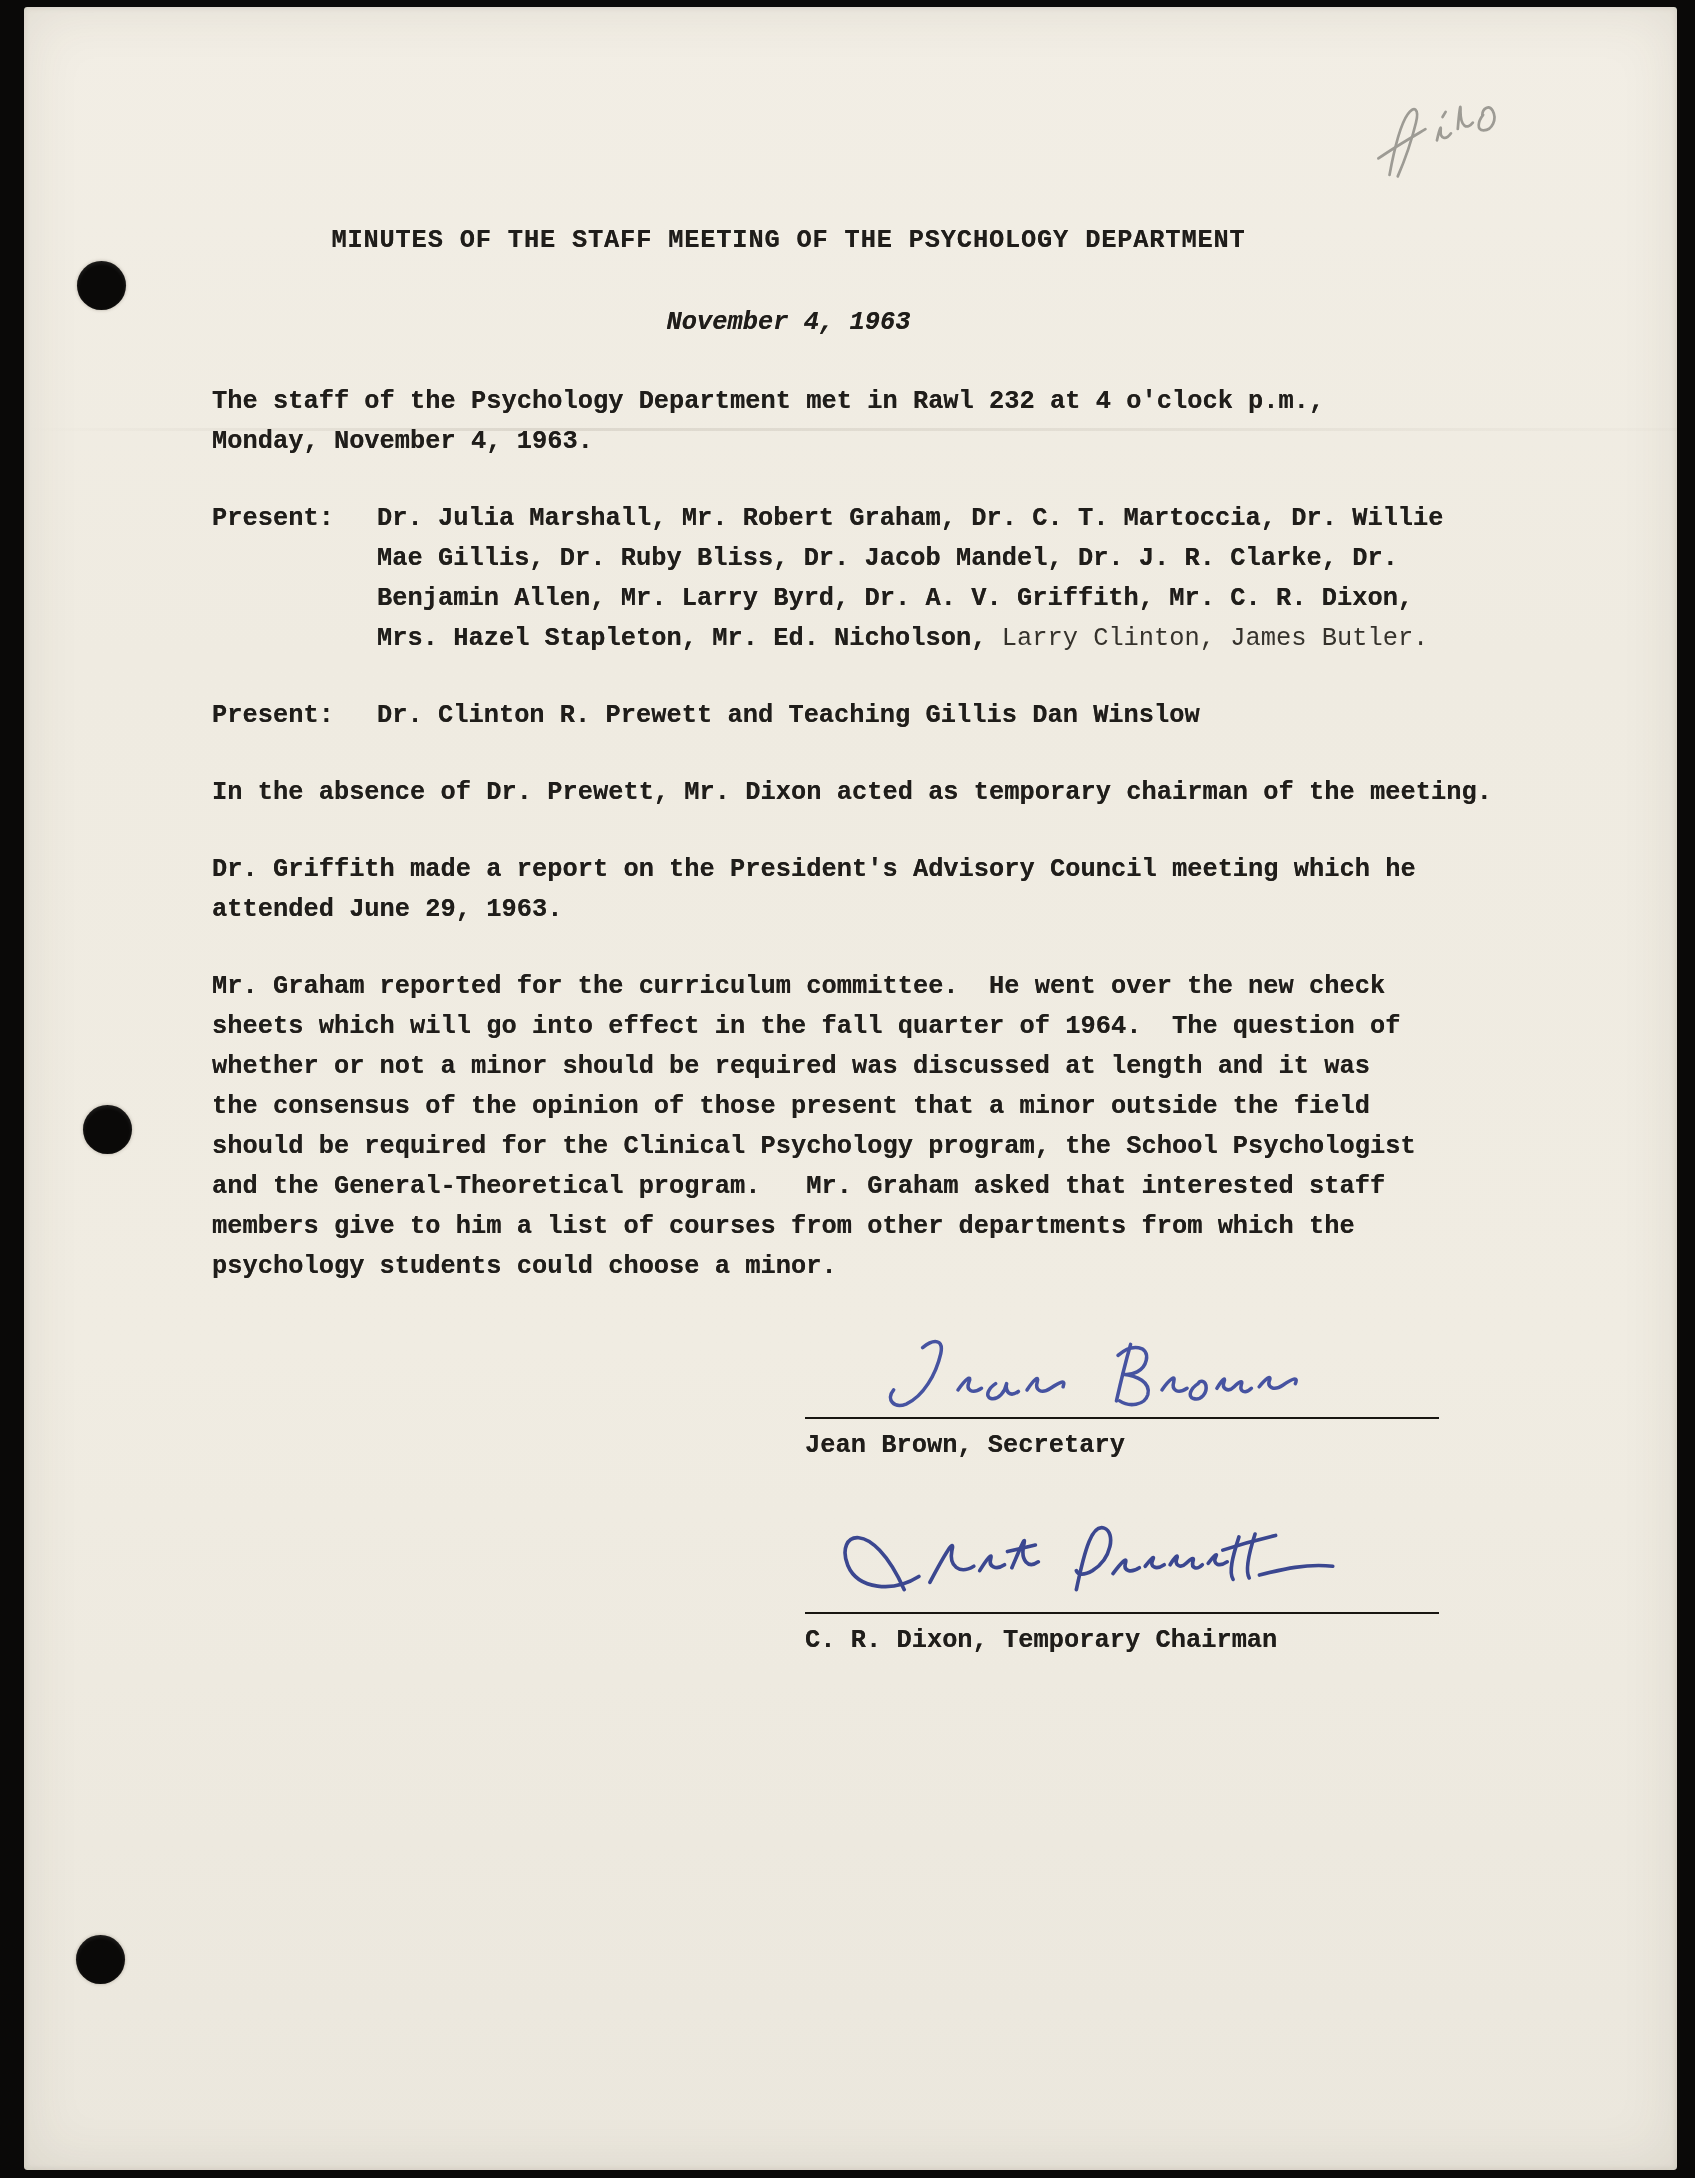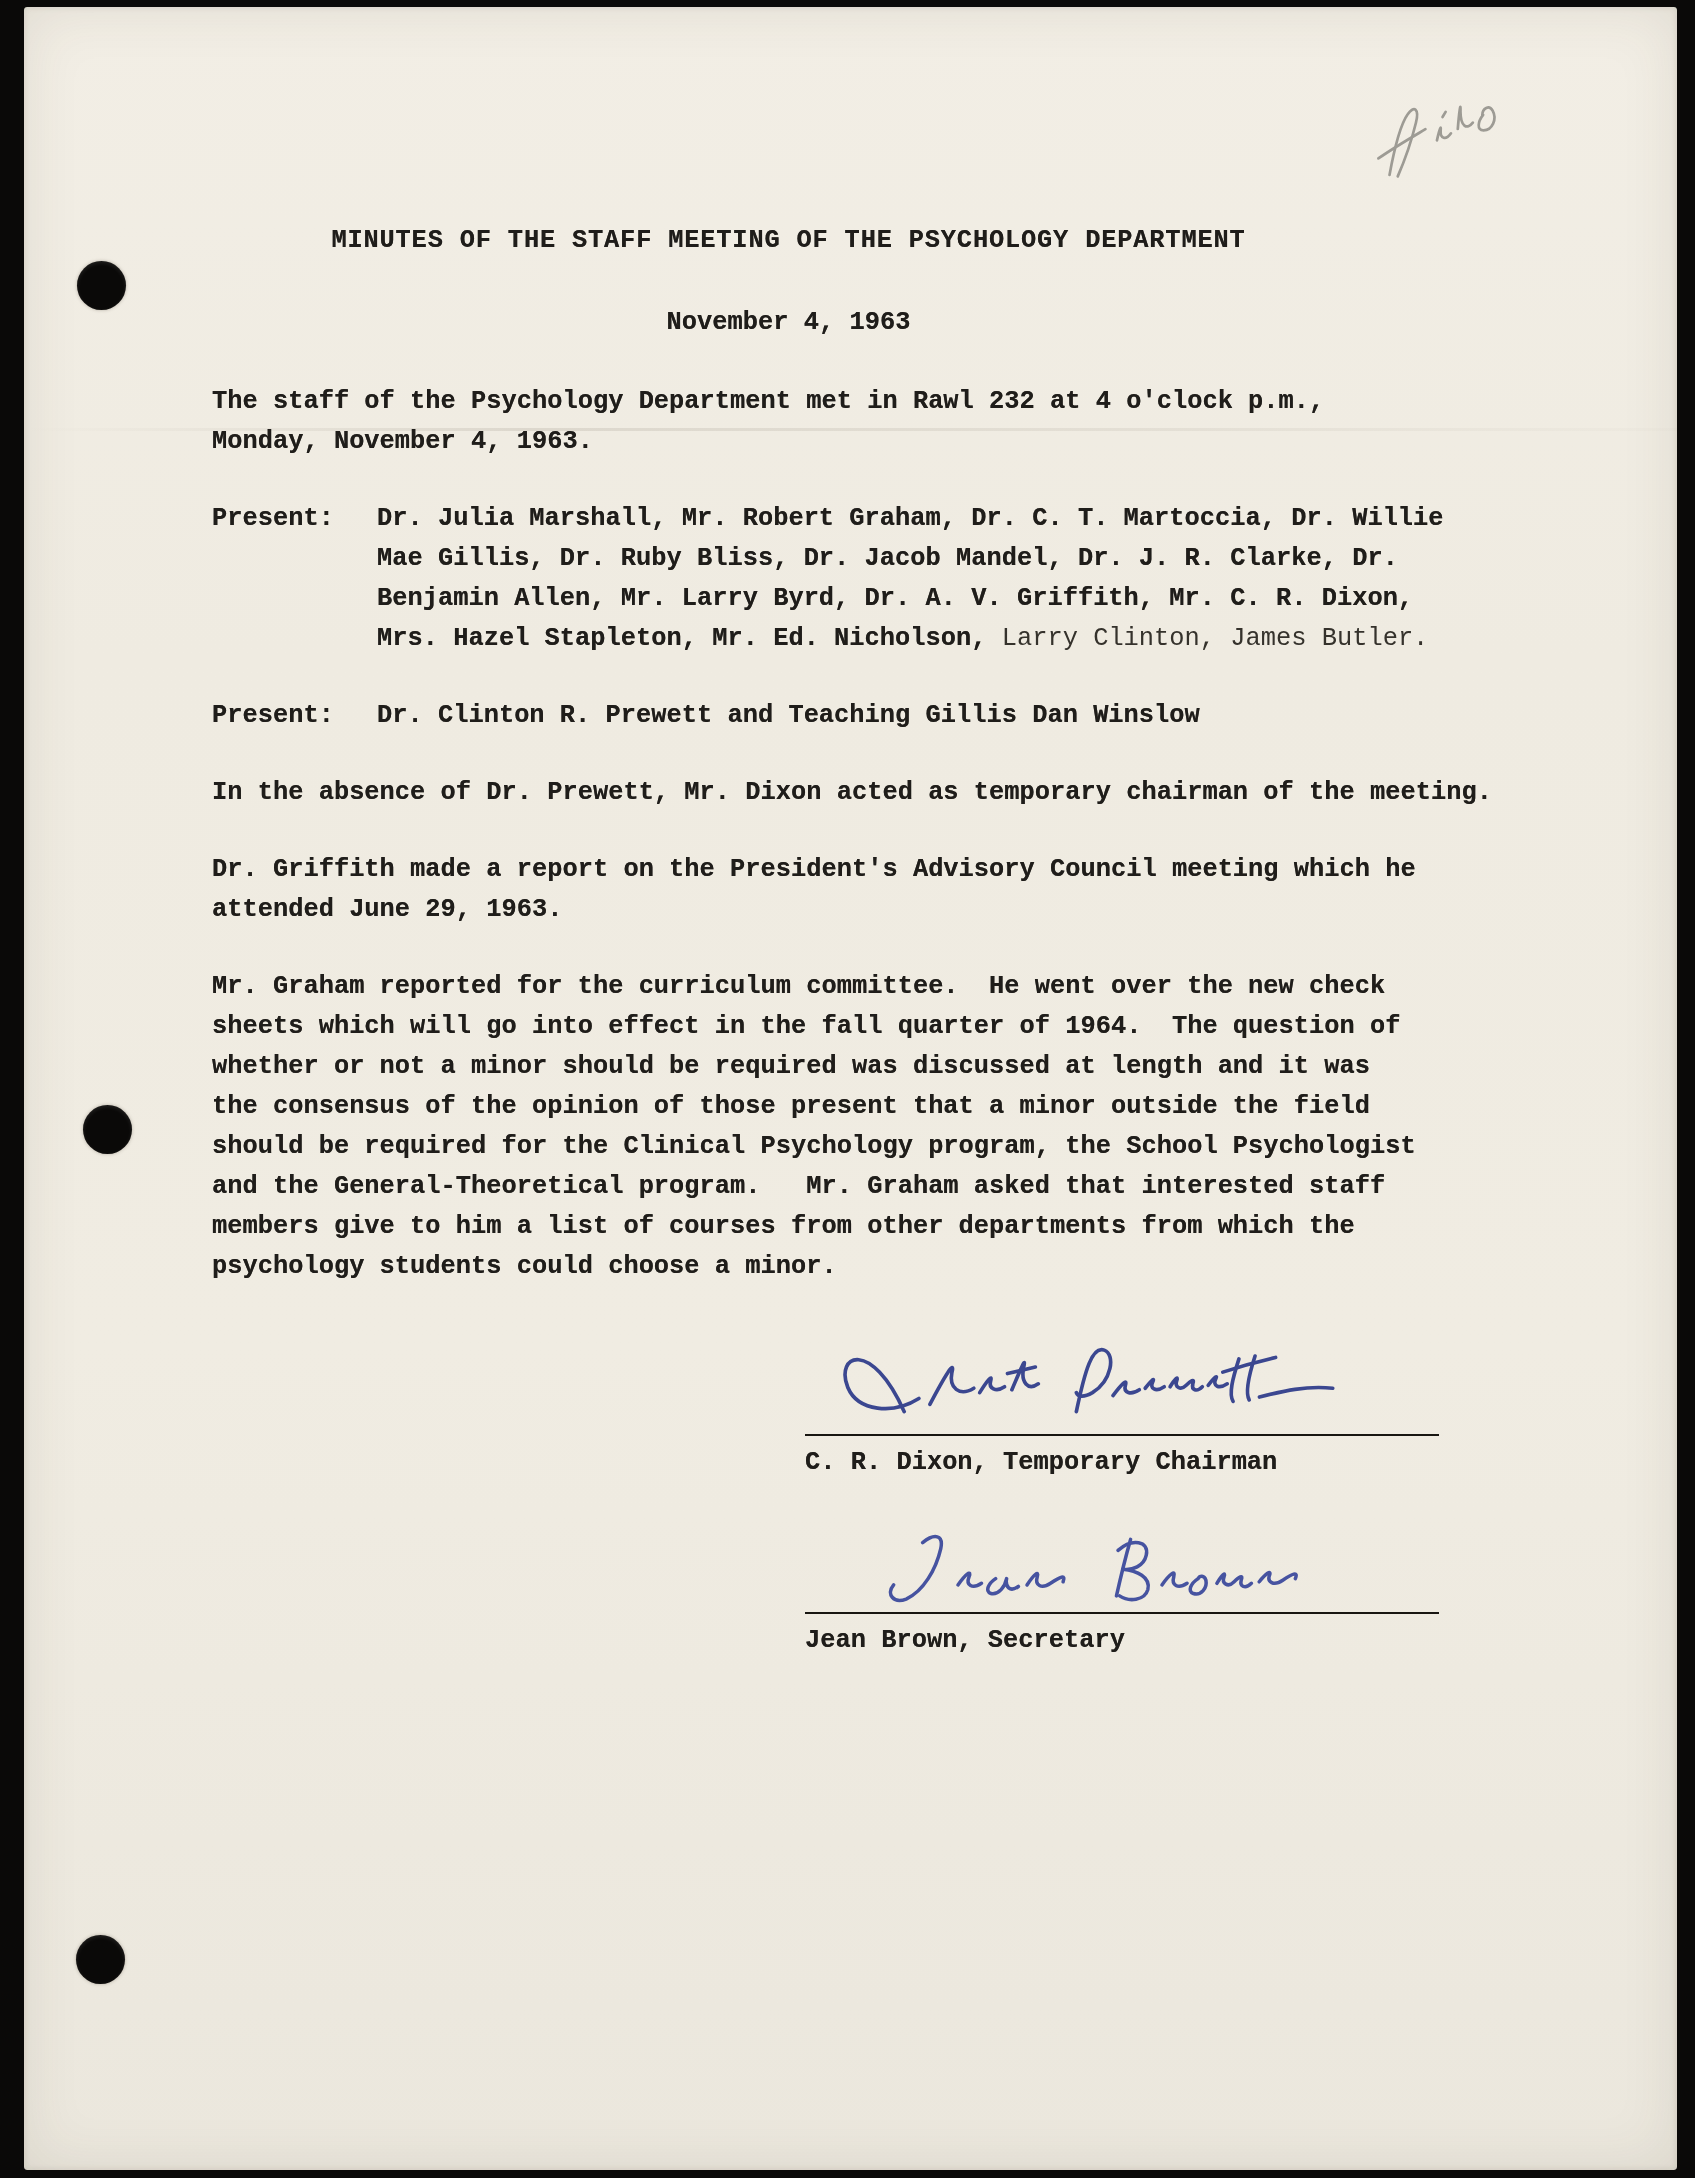--- a/index.html
+++ b/index.html
@@ -59,20 +59,21 @@
     font-size: 25.4px;
     font-weight: bold;
     letter-spacing: 0.8px;
     text-align: center;
     margin: 0 203px 42px 0;
     white-space: pre-wrap;
   }
   .doc-date {
     text-align: center;
     margin: 0 203px 39px 0;
+    font-style: italic;
   }
   .para {
     margin: 0 0 37px 0;
     white-space: pre-wrap;
   }
   .labeled {
     display: grid;
     grid-template-columns: 165px 1fr;
     margin: 0 0 37px 0;
   }
@@ -166,20 +167,39 @@
 sheets which will go into effect in the fall quarter of 1964.  The question of
 whether or not a minor should be required was discussed at length and it was
 the consensus of the opinion of those present that a minor outside the field
 should be required for the Clinical Psychology program, the School Psychologist
 and the General-Theoretical program.   Mr. Graham asked that interested staff
 members give to him a list of courses from other departments from which the
 psychology students could choose a minor.</p>
 
 
     <div class="sig-area">
+
+      <div class="sig-block">
+        <svg class="sig-draw secretary" width="475" height="102" viewBox="0 0 600 130">
+          <g fill="none" stroke="#34439a" stroke-width="4.5" stroke-linecap="round" stroke-linejoin="round" opacity="0.9">
+            <path d="M95,30 C110,18 122,20 118,38 C112,64 96,92 74,102 C58,108 48,96 58,84"></path>
+            <path d="M140,84 C150,70 158,64 154,74 C150,84 158,90 170,82"></path>
+            <path d="M188,76 C179,82 174,92 182,95 C192,97 200,86 202,76 C200,86 206,94 217,86"></path>
+            <path d="M228,84 C236,72 244,64 241,74 C238,84 246,90 258,82 C270,74 278,70 274,80"></path>
+            <path d="M360,26 C352,54 346,80 342,98"></path>
+            <path d="M344,40 C362,24 384,28 380,46 C377,60 362,66 350,64 C368,66 386,74 382,90 C378,104 358,106 346,98"></path>
+            <path d="M400,84 C410,70 418,64 415,74 C412,84 420,90 432,82"></path>
+            <path d="M446,76 C437,82 432,92 440,95 C450,98 458,88 456,78 C454,71 448,72 446,76"></path>
+            <path d="M470,82 C476,72 482,66 479,74 C476,82 484,88 492,80 C498,74 504,70 501,78 C499,86 506,90 514,82"></path>
+            <path d="M524,80 C532,70 540,64 537,72 C534,80 542,86 554,78 C566,70 574,66 570,76"></path>
+          </g>
+        </svg>
+        <div class="sig-line"></div>
+        <div class="sig-caption">Jean Brown, Secretary</div>
+      </div>
 
       <div class="sig-block">
         <svg class="sig-draw chairman" width="542" height="127" viewBox="0 0 740 170">
           <g fill="none" stroke="#2c3a8a" stroke-width="5" stroke-linecap="round" stroke-linejoin="round" opacity="0.92">
             <path d="M115,118 C70,18 20,40 38,85 C52,118 100,122 135,100"></path>
             <path d="M150,108 C170,70 185,45 180,65 C176,85 190,98 210,86"></path>
             <path d="M218,92 C228,76 236,66 233,76 C230,86 240,92 252,84"></path>
             <path d="M262,88 C274,60 282,40 278,58 C274,78 284,90 298,80"></path>
             <path d="M256,66 L294,57"></path>
             <path d="M350,118 C362,60 372,28 388,34 C404,40 398,76 372,92 C360,99 352,98 350,92"></path>
@@ -190,36 +210,17 @@
             <path d="M572,46 C563,74 558,94 564,104"></path>
             <path d="M594,42 C585,70 580,92 586,102"></path>
             <path d="M550,64 C574,56 600,49 622,44"></path>
             <path d="M600,98 C632,90 664,82 700,86"></path>
           </g>
         </svg>
         <div class="sig-line"></div>
         <div class="sig-caption">C. R. Dixon, Temporary Chairman</div>
       </div>
 
-      <div class="sig-block">
-        <svg class="sig-draw secretary" width="475" height="102" viewBox="0 0 600 130">
-          <g fill="none" stroke="#34439a" stroke-width="4.5" stroke-linecap="round" stroke-linejoin="round" opacity="0.9">
-            <path d="M95,30 C110,18 122,20 118,38 C112,64 96,92 74,102 C58,108 48,96 58,84"></path>
-            <path d="M140,84 C150,70 158,64 154,74 C150,84 158,90 170,82"></path>
-            <path d="M188,76 C179,82 174,92 182,95 C192,97 200,86 202,76 C200,86 206,94 217,86"></path>
-            <path d="M228,84 C236,72 244,64 241,74 C238,84 246,90 258,82 C270,74 278,70 274,80"></path>
-            <path d="M360,26 C352,54 346,80 342,98"></path>
-            <path d="M344,40 C362,24 384,28 380,46 C377,60 362,66 350,64 C368,66 386,74 382,90 C378,104 358,106 346,98"></path>
-            <path d="M400,84 C410,70 418,64 415,74 C412,84 420,90 432,82"></path>
-            <path d="M446,76 C437,82 432,92 440,95 C450,98 458,88 456,78 C454,71 448,72 446,76"></path>
-            <path d="M470,82 C476,72 482,66 479,74 C476,82 484,88 492,80 C498,74 504,70 501,78 C499,86 506,90 514,82"></path>
-            <path d="M524,80 C532,70 540,64 537,72 C534,80 542,86 554,78 C566,70 574,66 570,76"></path>
-          </g>
-        </svg>
-        <div class="sig-line"></div>
-        <div class="sig-caption">Jean Brown, Secretary</div>
-      </div>
-
     </div>
 
   </div>
 </div>
 
 
 </body></html>

